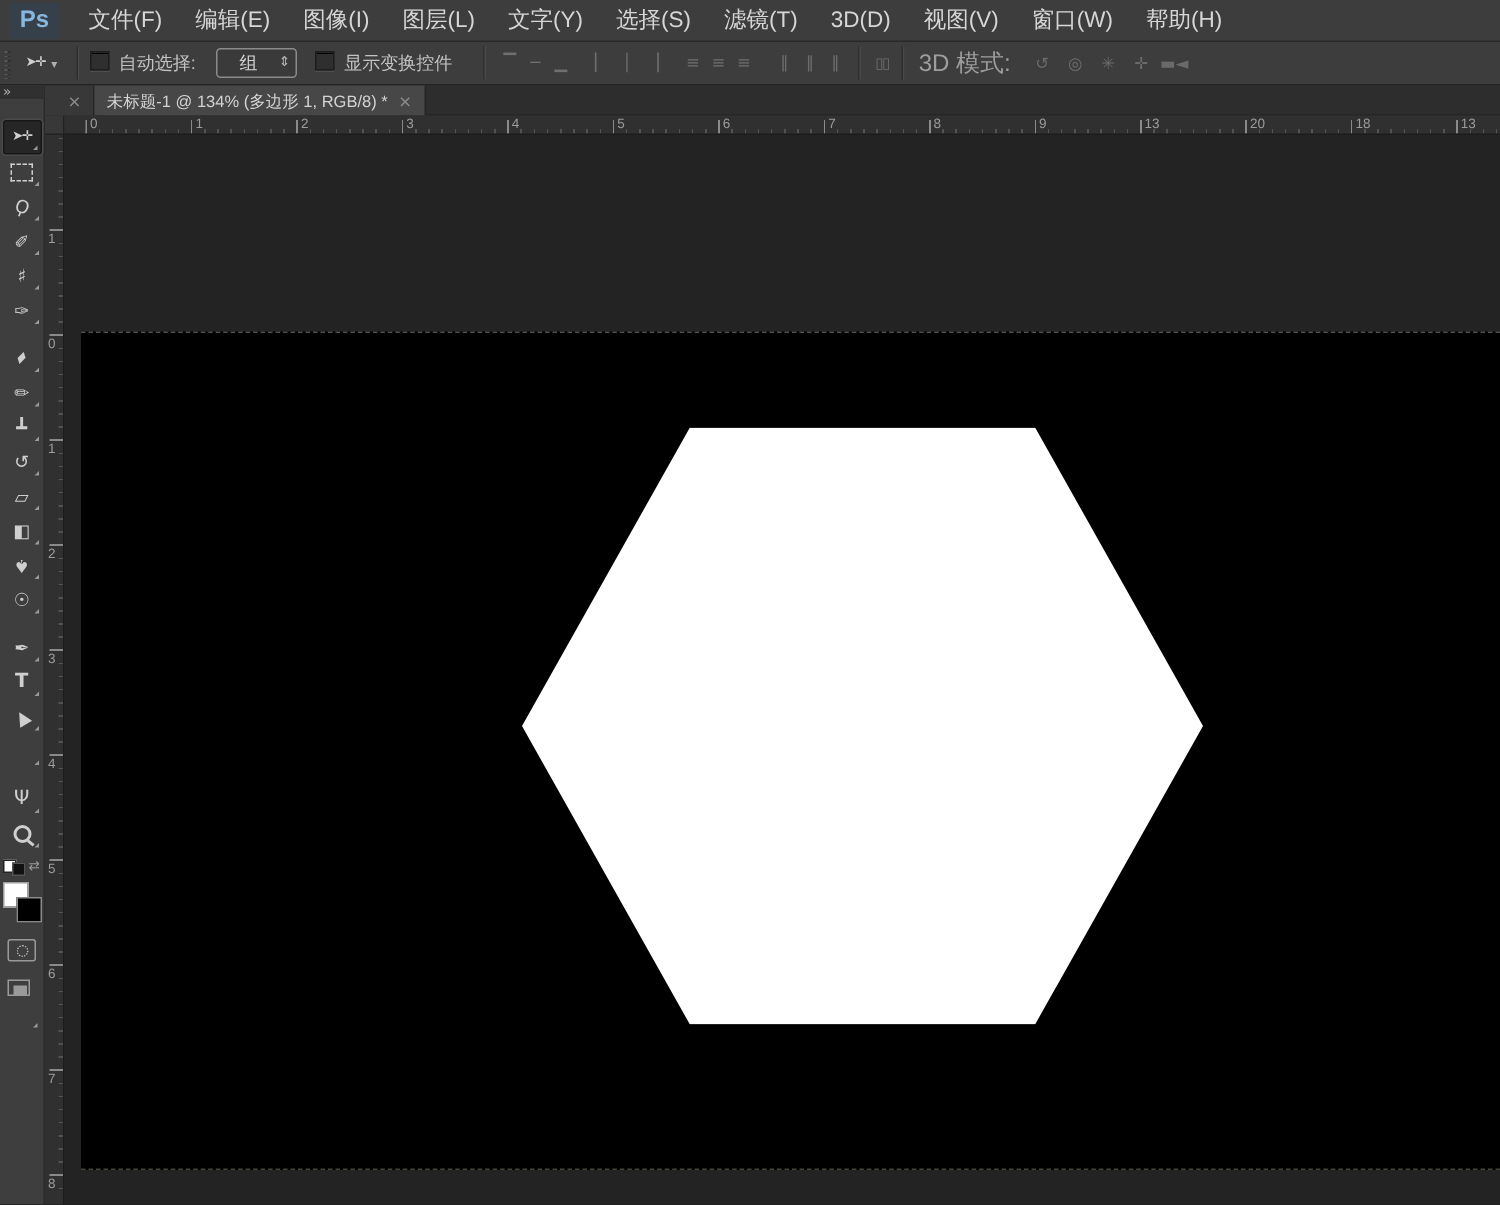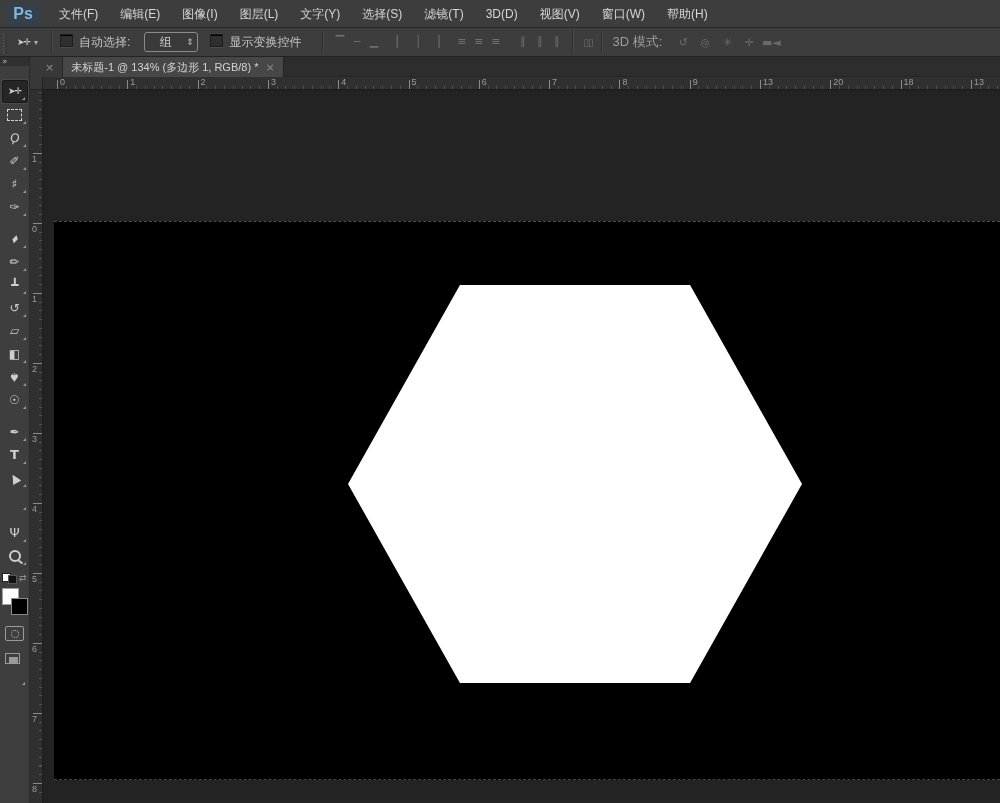--- a/index.html
+++ b/index.html
@@ -8,21 +8,21 @@
        -webkit-font-smoothing:antialiased;}
   .icon{font-family:"DejaVu Sans",sans-serif;}
 
   
   .menu-bar{position:absolute;left:0;top:0;width:1000px;height:28px;background:#3d3d3d;
             border-bottom:1px solid #282828;display:flex;align-items:center;box-sizing:border-box;}
   .ps-logo{width:34px;height:24px;margin-left:6px;background:#36404a;color:#86b7dd;
            font-weight:bold;font-size:16px;display:flex;align-items:center;justify-content:center;
            border-radius:2px;letter-spacing:0;}
   .menu-items{display:flex;align-items:center;margin-left:8px;}
-  .menu-item{color:#d6d6d6;font-size:12px;padding:0 11px;line-height:28px;cursor:default;}
+  .menu-item{color:#d6d6d6;font-size:15px;padding:0 11px;line-height:28px;cursor:default;}
 
   
   .options-bar{position:absolute;left:0;top:28px;width:1000px;height:29px;background:#3d3d3d;
                border-bottom:1px solid #232323;display:flex;align-items:center;box-sizing:border-box;}
   .grip{width:7px;height:21px;margin-left:2px;
         background:repeating-linear-gradient(0deg,#565656 0 1px,transparent 1px 3px),
                    repeating-linear-gradient(0deg,#2e2e2e 0 1px,transparent 1px 3px);
         background-size:2px 100%,2px 100%;background-position:1px 0,3px 0;background-repeat:no-repeat;}
   .opt-tool{display:flex;align-items:center;margin:0 6px 0 8px;color:#cfcfcf;}
   .opt-tool .tg{font-size:9px;letter-spacing:-1px;}
@@ -32,21 +32,21 @@
             box-shadow:inset 0 1px 0 #000, 0 1px 0 #4e4e4e;margin-right:6px;}
   .opt-label{color:#c2c2c2;font-size:12px;margin-right:8px;white-space:nowrap;}
   .opt-check{display:flex;align-items:flex-start;margin-right:6px;}
   .dropdown{width:52px;height:18px;background:#3a3a3a;border:1px solid #8b8b8b;border-radius:3px;
             display:flex;align-items:center;margin-right:12px;}
   .dropdown .val{color:#d2d2d2;font-size:12px;flex:1;text-align:center;}
   .dropdown .stepper{color:#bdbdbd;font-size:9px;margin-right:4px;}
   .iconrow{display:flex;align-items:center;}
   .mini-ico{color:#6f6f6f;font-size:11px;width:17px;text-align:center;line-height:20px;}
   .icogap{width:10px;}
-  .label-3d{color:#9d9d9d;font-size:13px;margin:0 10px 0 2px;white-space:nowrap;}
+  .label-3d{color:#9d9d9d;font-size:16px;margin:0 10px 0 2px;white-space:nowrap;}
   .ico-3d{color:#6a6a6a;font-size:11px;width:22px;text-align:center;}
   .distribute{color:#6f6f6f;font-size:10px;letter-spacing:-1px;margin:0 2px;}
 
   
   .workspace{position:absolute;left:0;top:57px;width:1000px;height:746px;}
 
   
   .tools-col{position:absolute;left:0;top:0;width:30px;height:746px;background:#3e3e3e;
              border-right:1px solid #2a2a2a;box-sizing:border-box;}
   .tools-header{height:9px;background:#303030;color:#b5b5b5;font-size:9px;line-height:8px;

